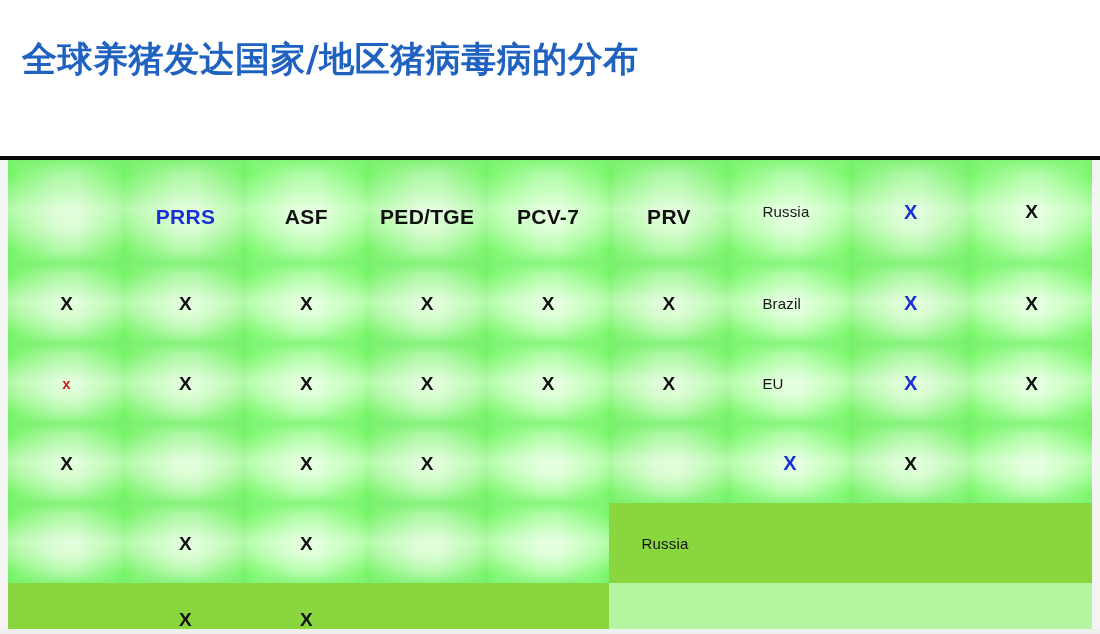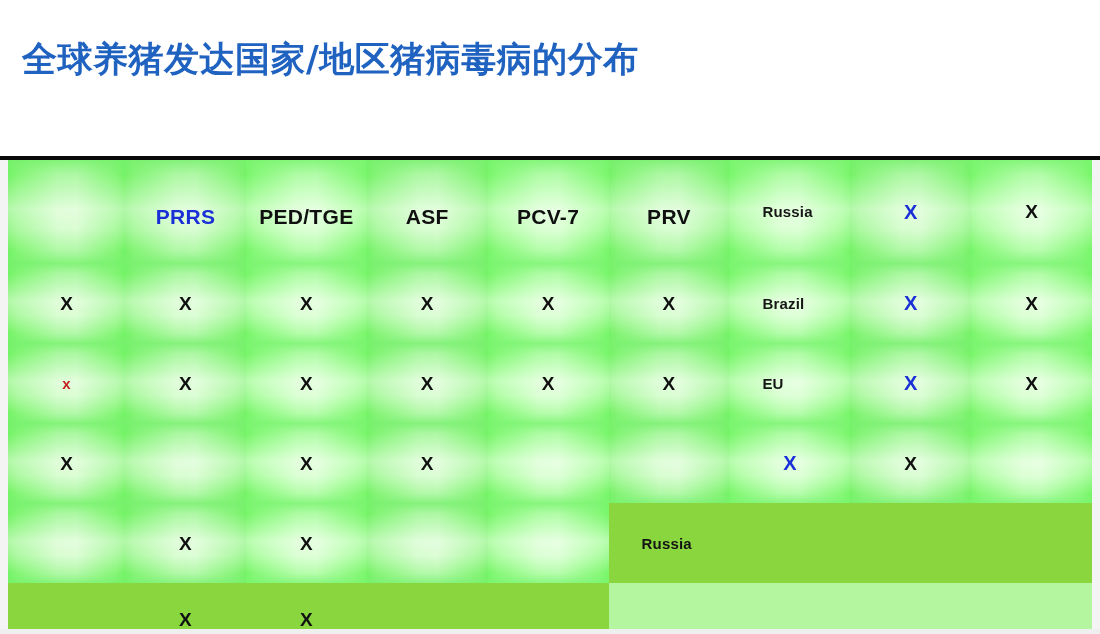--- a/index.html
+++ b/index.html
@@ -110,21 +110,21 @@
     letter-spacing: 0.3px;
     padding-top: 10px;
   }
   .cell.header.accent { color: #1a2fd6; }
 
   
   .cell.rowlabel {
     justify-content: flex-start;
     padding-left: 33px;
     font-size: 15px;
-    font-weight: 700;
+    font-weight: 400;
     color: #161616;
     letter-spacing: 0.2px;
   }
 
   
   .mark {
     font-size: 19px;
     font-weight: 700;
     color: #101010;
     line-height: 1;
@@ -171,22 +171,22 @@
     <div class="title-text">全球养猪发达国家/地区猪病毒病的分布</div>
   </div>
 
   <div class="table-frame">
     <div class="frame-edge-left"></div>
     <div class="frame-edge-right"></div>
     <div class="table-inner">
       <div class="grid" id="grid">
           <div class="cell header"></div>
           <div class="cell header accent">PRRS</div>
+          <div class="cell header">ASF</div>
           <div class="cell header">PED/TGE</div>
-          <div class="cell header">ASF</div>
           <div class="cell header">PCV-7</div>
           <div class="cell header">PRV</div>
           <div class="cell rowlabel">Russia</div>
           <div class="cell">
             <span class="mark blue">X</span>
           </div>
           <div class="cell">
             <span class="mark">X</span>
           </div>
           <div class="cell">

